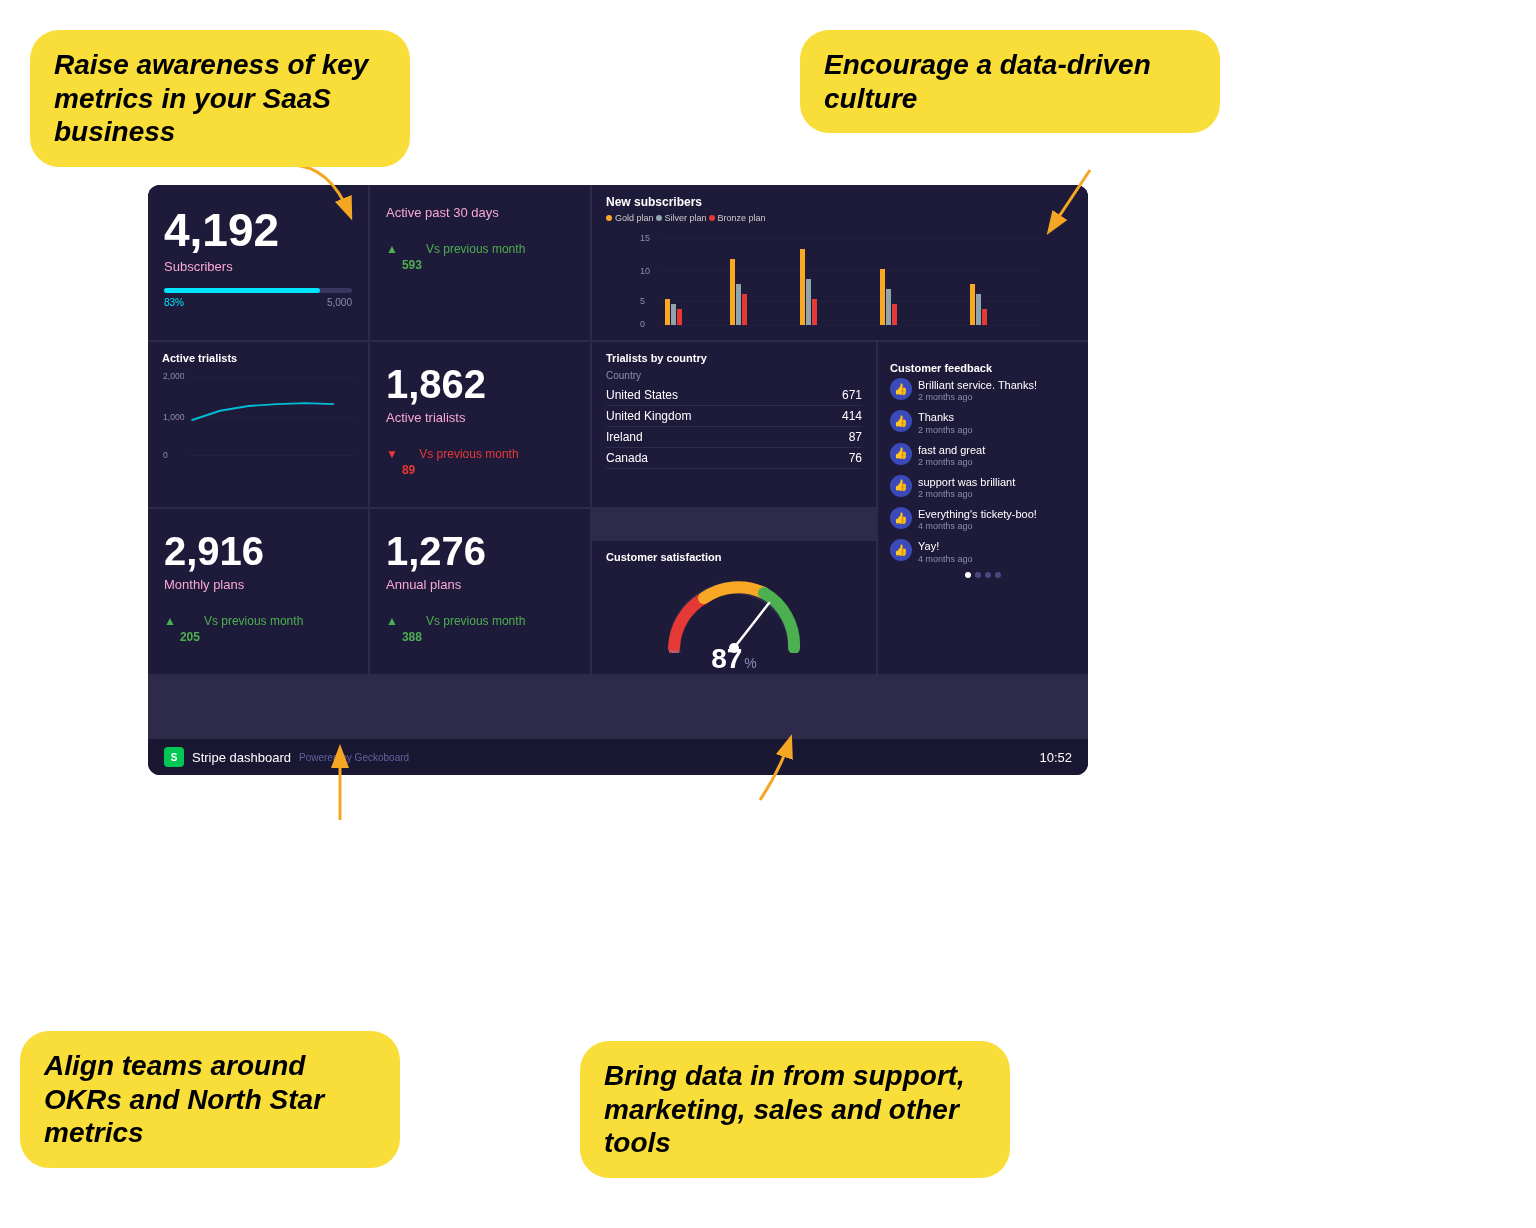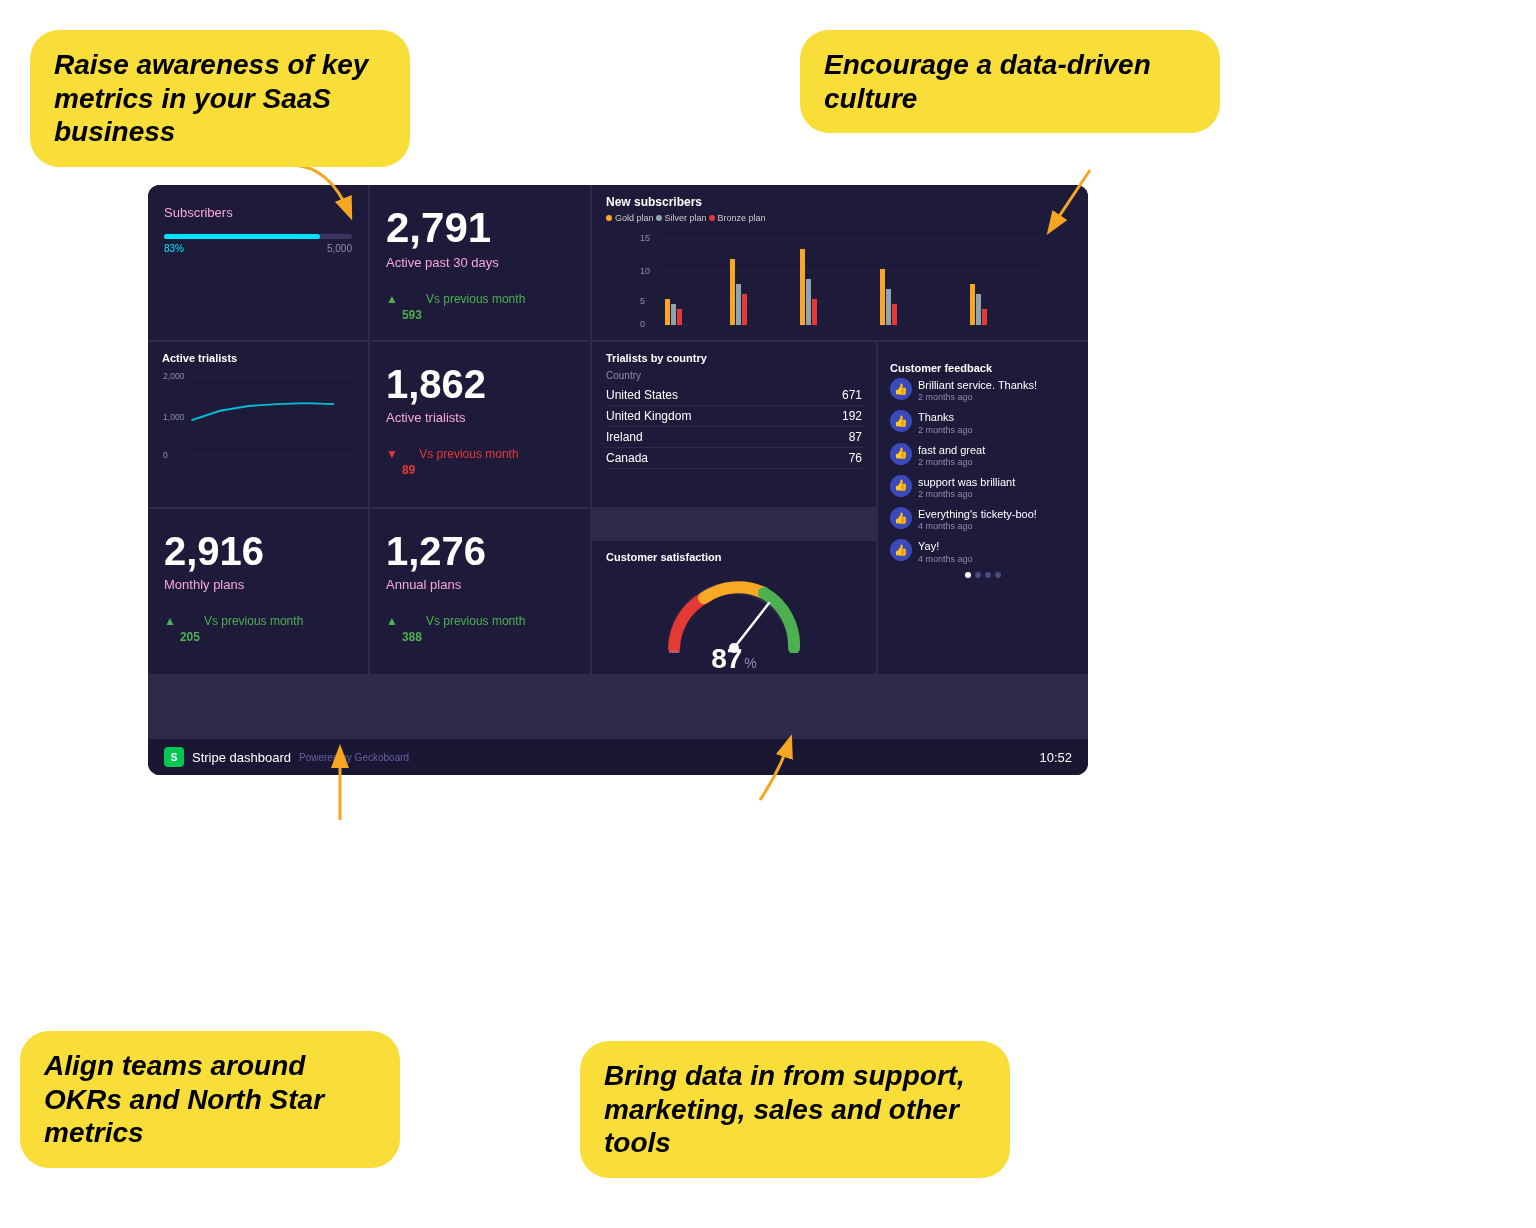--- a/index.html
+++ b/index.html
@@ -417,34 +417,34 @@
       <marker id="arr4" markerWidth="8" markerHeight="8" refX="6" refY="3" orient="auto">
         <path d="M0,0 L0,6 L8,3 z" fill="#f5a623"></path>
       </marker>
     </defs>
 </svg>
 
 <div class="dashboard">
   <div class="dashboard-grid">
 
     <div class="dash-cell cell-subscribers">
+      <div class="big-number">4,192</div>
       <div class="big-label">Subscribers</div>
       <div class="progress-bar-wrap">
         <div class="progress-bar-bg">
           <div class="progress-bar-fill" style="width:83%"></div>
         </div>
         <div class="progress-labels">
           <span class="progress-pct">83%</span>
           <span class="progress-max">5,000</span>
         </div>
       </div>
     </div>
 
     <div class="dash-cell cell-active30">
-      <div class="big-number" style="font-size:42px;">2,791</div>
       <div class="big-label">Active past 30 days</div>
       <div class="change-positive">
         <span>▲</span>
         <span class="change-num">593</span>
         <span>Vs previous month</span>
       </div>
     </div>
 
     <div class="dash-cell cell-chart">
       <div class="chart-title">New subscribers</div>
@@ -529,21 +529,21 @@
 
     <div class="dash-cell cell-country">
       <div class="country-header">Trialists by country</div>
       <div class="country-col-head">Country</div>
       <div class="country-row">
         <span class="country-name">United States</span>
         <span class="country-num">671</span>
       </div>
       <div class="country-row">
         <span class="country-name">United Kingdom</span>
-        <span class="country-num">192</span>
+        <span class="country-num">414</span>
       </div>
       <div class="country-row">
         <span class="country-name">Ireland</span>
         <span class="country-num">87</span>
       </div>
       <div class="country-row">
         <span class="country-name">Canada</span>
         <span class="country-num">76</span>
       </div>
     </div>

